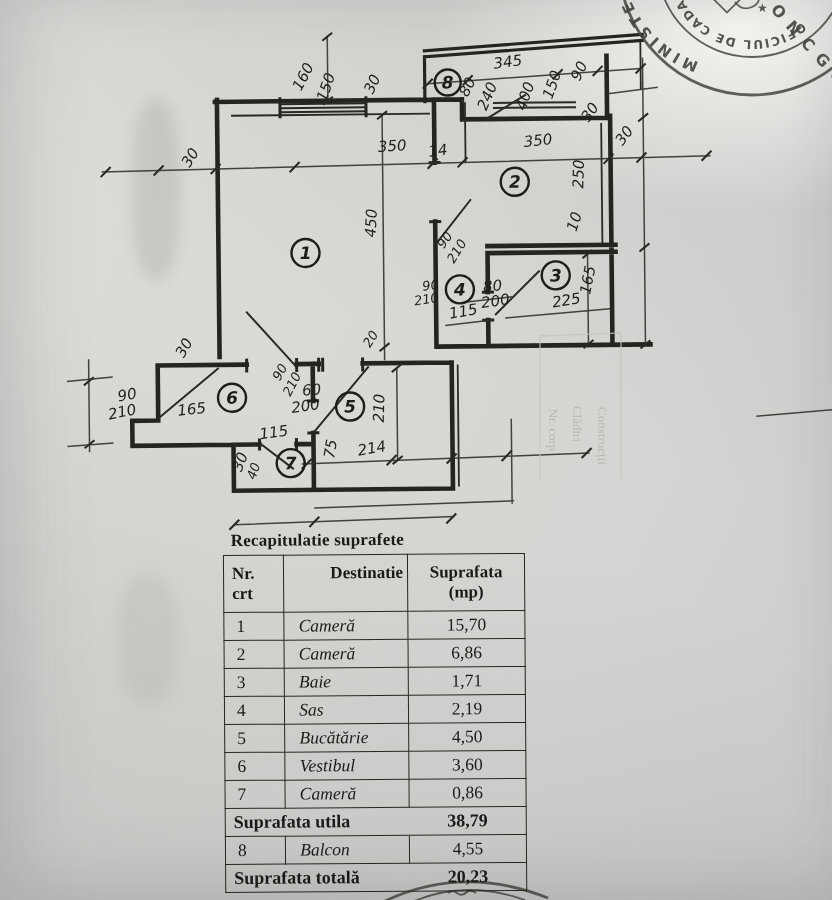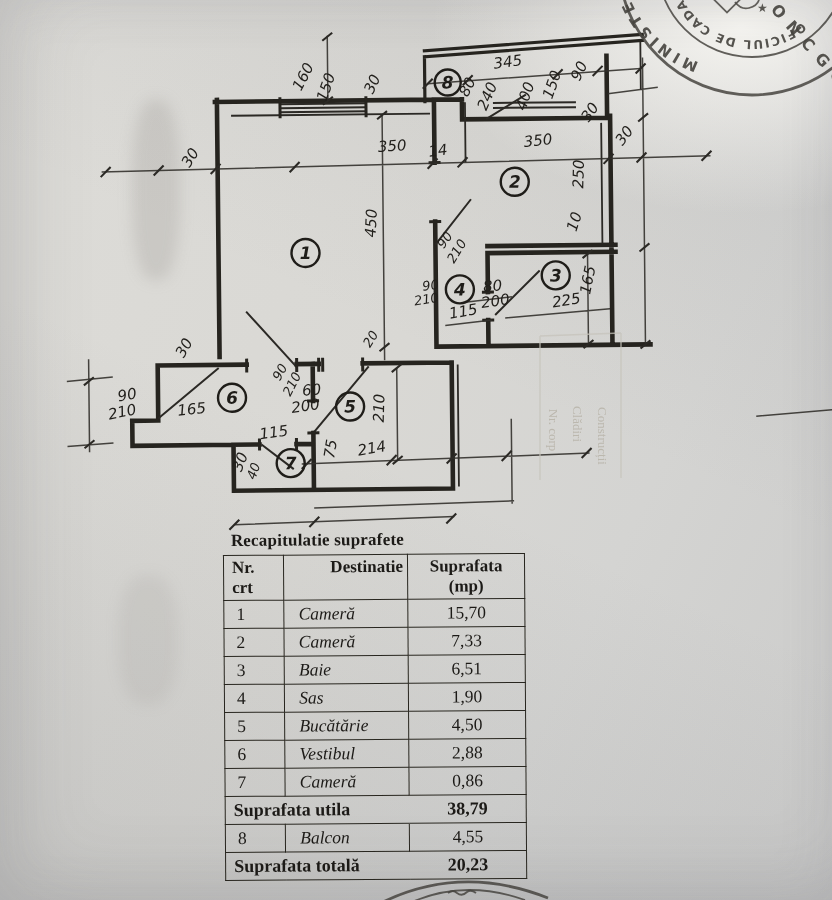--- a/index.html
+++ b/index.html
@@ -40,21 +40,21 @@
   .emblem{stroke:#4a4843;stroke-width:1.8;fill:none;opacity:.85;}
   .star{font:12px "DejaVu Sans",sans-serif;fill:#4a4843;opacity:.9;}
   
   .bleedline{stroke:#c6c3bb;stroke-width:1.5;fill:none;opacity:.75;}
   .bleed{font:13px "Liberation Serif",serif;fill:#bab6ac;text-anchor:middle;opacity:.95;}
   
   .recap{position:absolute;left:224px;top:530px;width:302px;transform:rotate(-0.4deg);color:#1c1a17;}
   .recap .title{font-size:17px;font-weight:600;margin:0 0 4px 8px;letter-spacing:.2px;}
   .recap table{border-collapse:collapse;width:100%;}
   .recap th,.recap td{border:1.9px solid #28261f;}
-  .recap th{font-size:17px;padding:2px 4px;}
+  .recap th{font-size:17px;padding:8px 4px;}
   .h-nr{width:55px;text-align:left;padding-left:8px !important;}
   .h-dest{width:126px;text-align:right;vertical-align:top;}
   .h-sup{width:119px;text-align:center;margin-left:19px;}
   .recap td{font-size:17.5px;height:25px;padding:1px 4px;}
   .c-nr{padding-left:12px !important;}
   .c-dest{padding-left:14px !important;font-style:italic;}
   .c-sup{text-align:center;margin-left:44px;}
   .s-label{font-weight:bold;font-size:18px !important;padding-left:8px !important;border-right:0 !important;}
   .s-val{font-weight:bold;font-size:18px !important;text-align:center;border-left:0 !important;margin-top:41px;}
 </style>
@@ -277,41 +277,41 @@
       </thead>
       <tbody id="table-body">
           <tr>
             <td class="c-nr">1</td>
             <td class="c-dest">Cameră</td>
             <td class="c-sup">15,70</td>
           </tr>
           <tr>
             <td class="c-nr">2</td>
             <td class="c-dest">Cameră</td>
-            <td class="c-sup">7,33</td>
+            <td class="c-sup">6,86</td>
           </tr>
           <tr>
             <td class="c-nr">3</td>
             <td class="c-dest">Baie</td>
-            <td class="c-sup">6,51</td>
+            <td class="c-sup">1,71</td>
           </tr>
           <tr>
             <td class="c-nr">4</td>
             <td class="c-dest">Sas</td>
-            <td class="c-sup">1,90</td>
+            <td class="c-sup">2,19</td>
           </tr>
           <tr>
             <td class="c-nr">5</td>
             <td class="c-dest">Bucătărie</td>
             <td class="c-sup">4,50</td>
           </tr>
           <tr>
             <td class="c-nr">6</td>
             <td class="c-dest">Vestibul</td>
-            <td class="c-sup">2,88</td>
+            <td class="c-sup">3,60</td>
           </tr>
           <tr>
             <td class="c-nr">7</td>
             <td class="c-dest">Cameră</td>
             <td class="c-sup">0,86</td>
           </tr>
           <tr>
             <td class="s-label" colspan="2">Suprafata utila</td>
             <td class="s-val">38,79</td>
           </tr>

